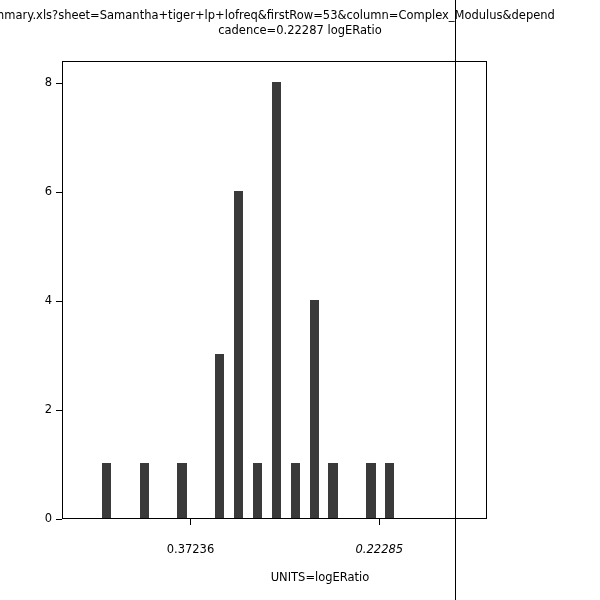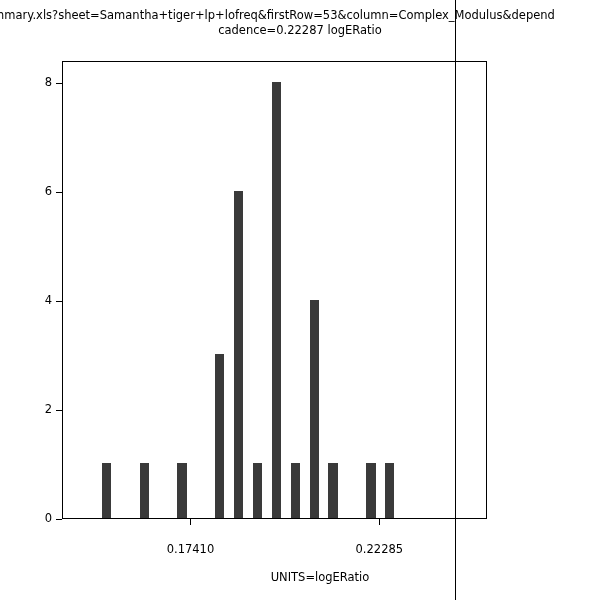--- a/index.html
+++ b/index.html
@@ -143,22 +143,22 @@
         <div class="bar" style="left: 227.611px; width: 9.44444px; height: 54.5238px;"></div>
         <div class="bar" style="left: 246.5px; width: 9.44444px; height: 218.095px;"></div>
         <div class="bar" style="left: 265.389px; width: 9.44444px; height: 54.5238px;"></div>
         <div class="bar" style="left: 303.167px; width: 9.44444px; height: 54.5238px;"></div>
         <div class="bar" style="left: 322.056px; width: 9.44444px; height: 54.5238px;"></div>
       </div>
   </div>
 
   <div id="x-axis">
       <div class="xtick-mark" style="left: 190.444px;"></div>
-      <div class="xtick-label" style="left: 190.444px;">0.17410</div>
+      <div class="xtick-label" style="left: 190.444px;">0.37236</div>
       <div class="xtick-mark" style="left: 379.333px;"></div>
-      <div class="xtick-label" style="left: 379.333px;">0.22285</div>
+      <div class="xtick-label" style="left: 379.333px; font-style: italic;">0.22285</div>
     </div>
 
   <div class="xaxis-title">UNITS=logERatio</div>
 
   <div id="cadence-line" style="left: 454.889px;"></div>
 
 </div>
 
 </body></html>

